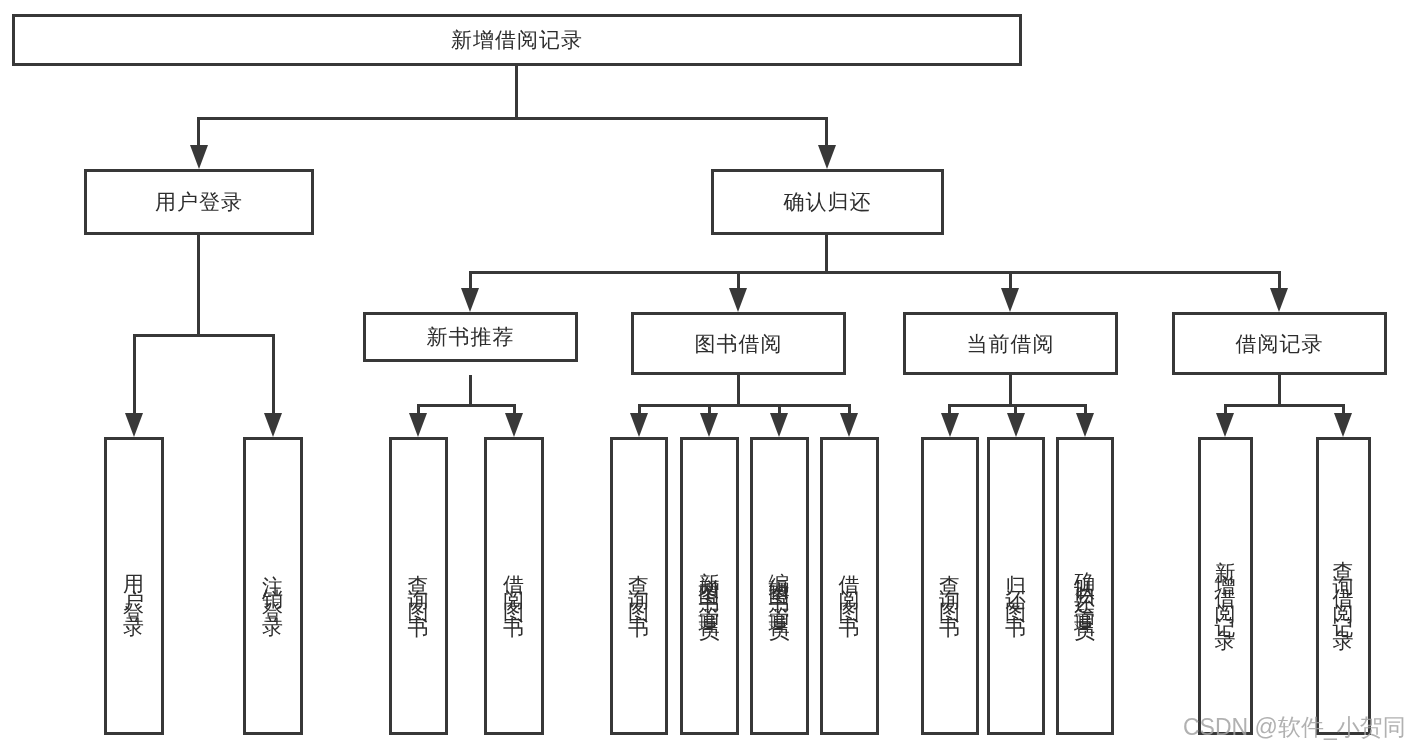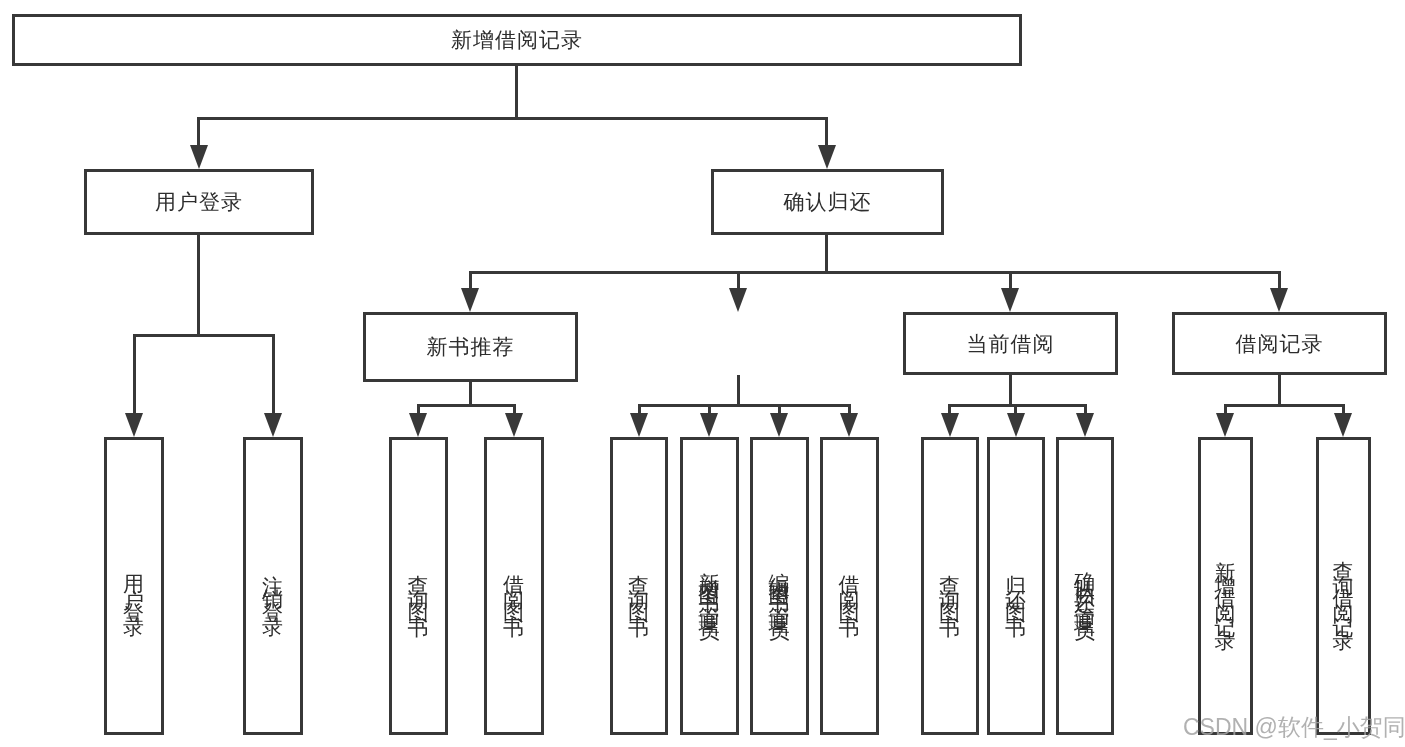--- a/index.html
+++ b/index.html
@@ -125,22 +125,25 @@
     <span>新增借阅记录</span>
   </div>
 
   <div class="node h" style="left:84px;top:169px;width:230px;height:66px">
     <span>用户登录</span>
   </div>
   <div class="node h" style="left:711px;top:169px;width:233px;height:66px">
     <span>确认归还</span>
   </div>
 
-  <div class="node h" style="left:363px;top:312px;width:215px;height:70px">
+  <div class="node h" style="left:363px;top:312px;width:215px;height:50px">
     <span>新书推荐</span>
+  </div>
+  <div class="node h" style="left:631px;top:312px;width:215px;height:63px">
+    <span>图书借阅</span>
   </div>
   <div class="node h" style="left:1172px;top:312px;width:215px;height:63px">
     <span>借阅记录</span>
   </div>
   <div class="node h" style="left:903px;top:312px;width:215px;height:63px">
     <span>当前借阅</span>
   </div>
 
   <div class="node v" style="left:104px;top:437px;width:60px;height:298px">
     <span class="vshort">用户登录</span>

